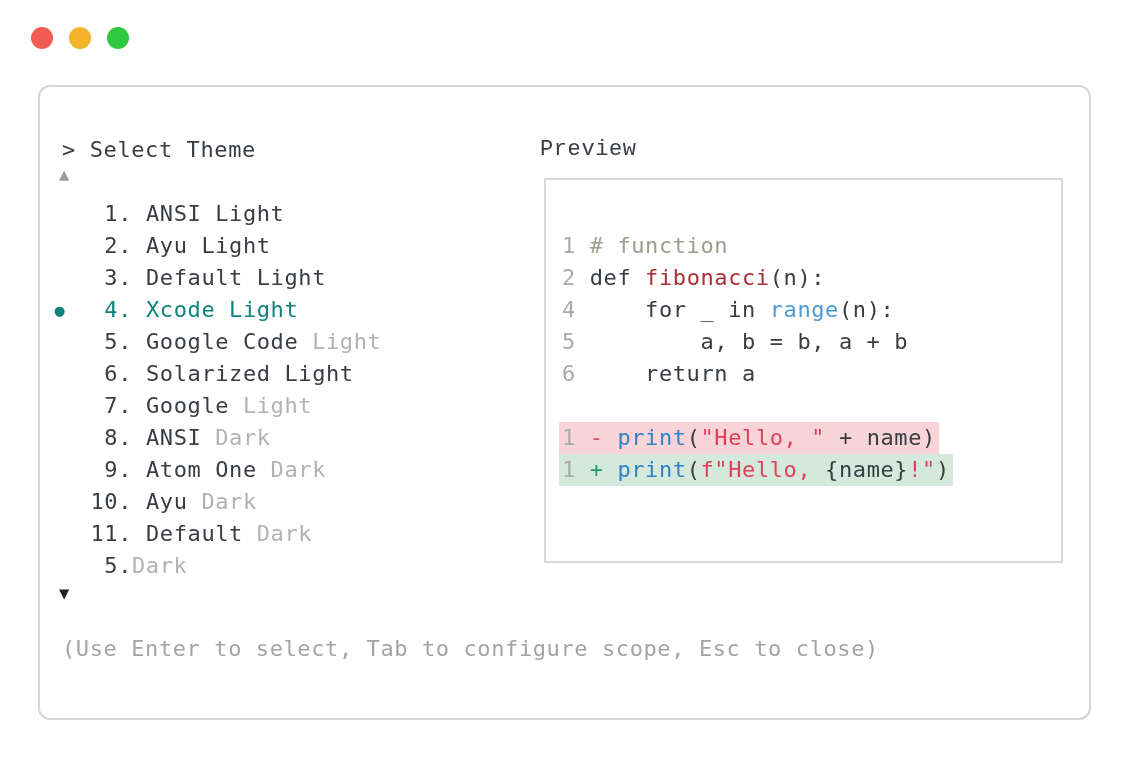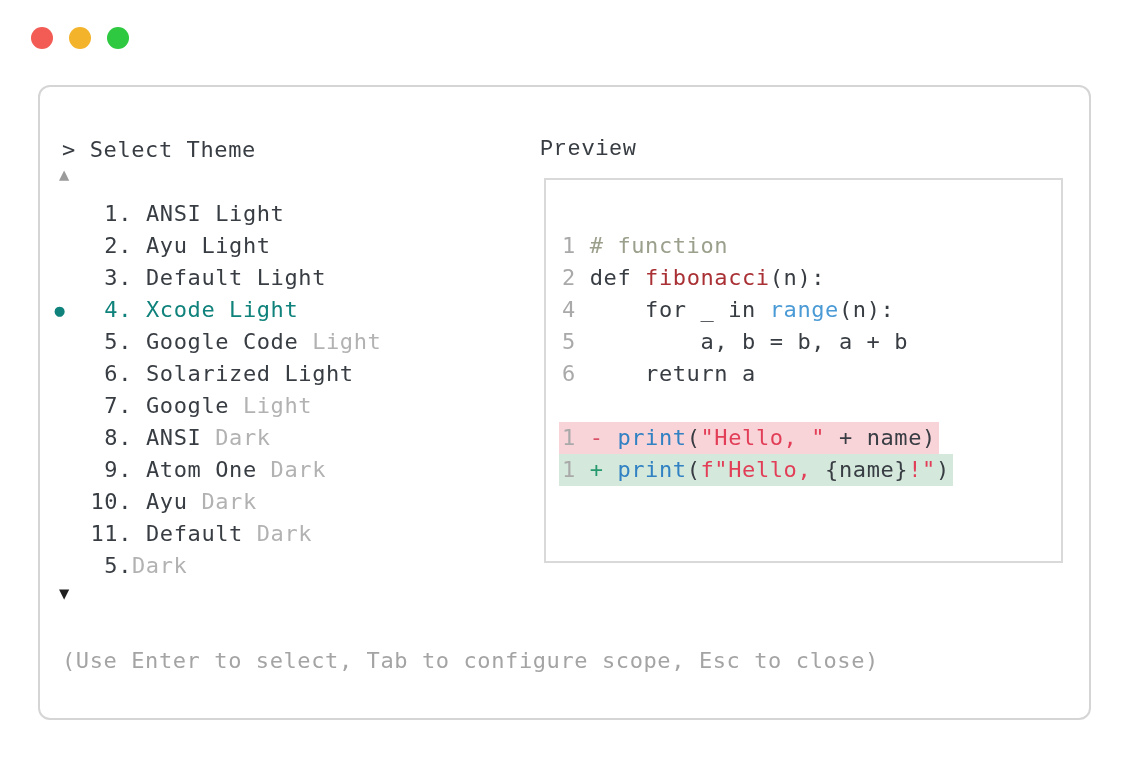--- a/index.html
+++ b/index.html
@@ -26,21 +26,21 @@
   
   .list { position:absolute; left:8px; top:111px; }
   .trow { display:flex; height:32px; line-height:32px; font-size:22px; letter-spacing:0.6px;
     white-space:pre; color:var(--text_dark); cursor:default; }
   .trow .marker { width:24px; text-align:center; font-size:17px; color:var(--accent_teal); }
   .trow .num    { width:60px; display:inline-block; text-align:right; }
   .trow .nm     { padding-left:14px; }
   .trow .variant.muted { color:var(--muted_gray); }
   .trow.selected .num, .trow.selected .nm, .trow.selected .variant { color:var(--accent_teal); }
 
-  .help { position:absolute; left:22px; top:560px; line-height:28px; color:var(--help_gray); }
+  .help { position:absolute; left:22px; top:548px; line-height:28px; color:var(--help_gray); }
 
   
   .preview-title { position:absolute; left:500px; top:50px; line-height:26px;font-family:Liberation Mono, monospace; }
   .preview-box { position:absolute; left:504px; top:91px; width:519px; height:385px;
     border:2px solid var(--preview_border); background:#fff; }
   .codecol { position:absolute; left:16px; top:50px; }
   .crow { height:32px; line-height:32px; font-size:22px; letter-spacing:0.6px;
     white-space:pre; color:var(--text_dark); }
   .crow .ln { color:var(--line_number_gray); }
   .linewrap { display:inline-block; line-height:32px; padding:0 3px; margin-left:-3px; }

